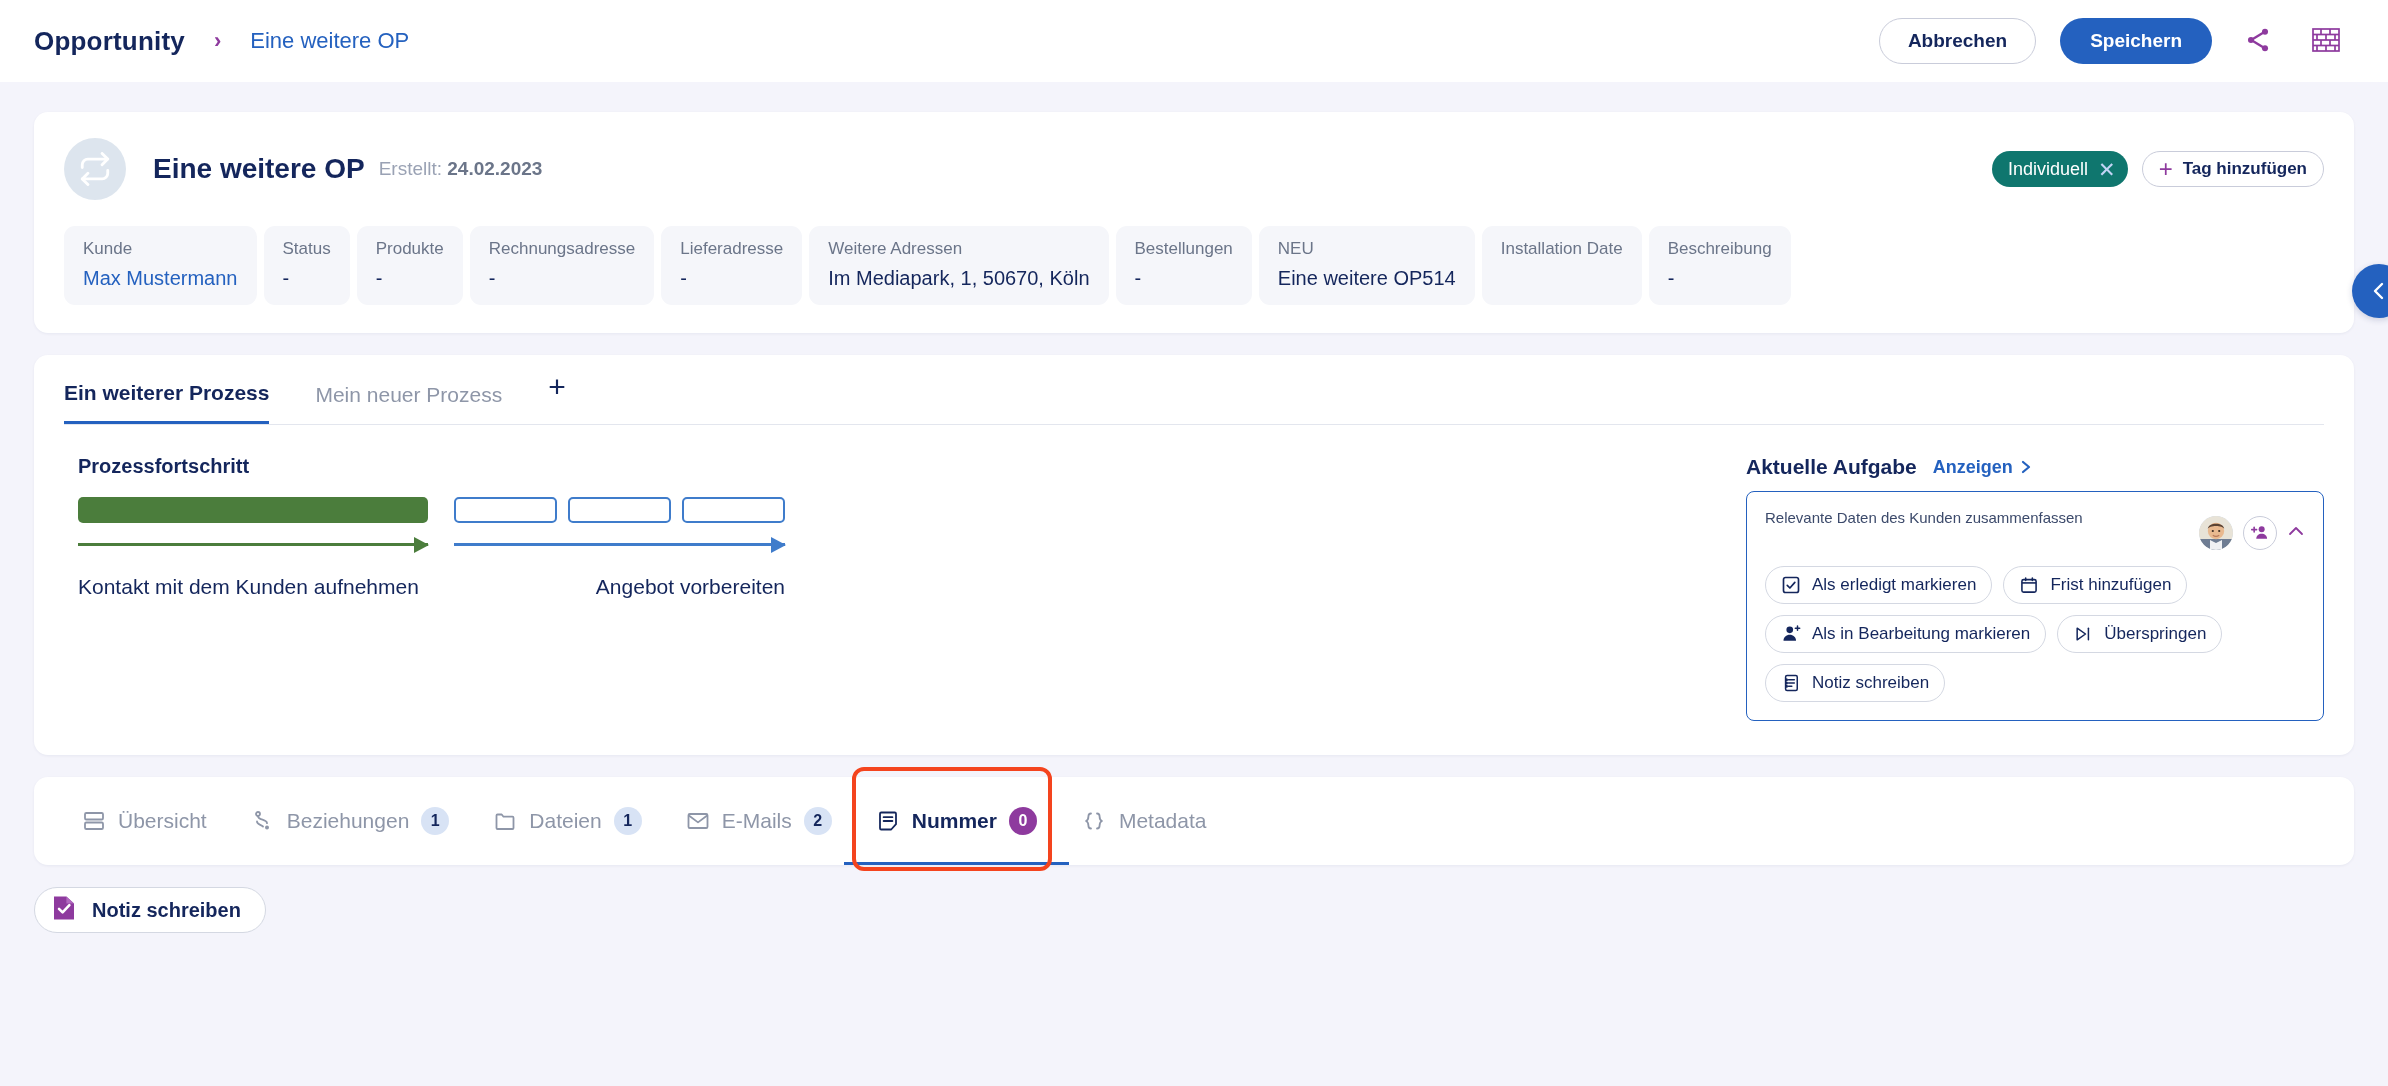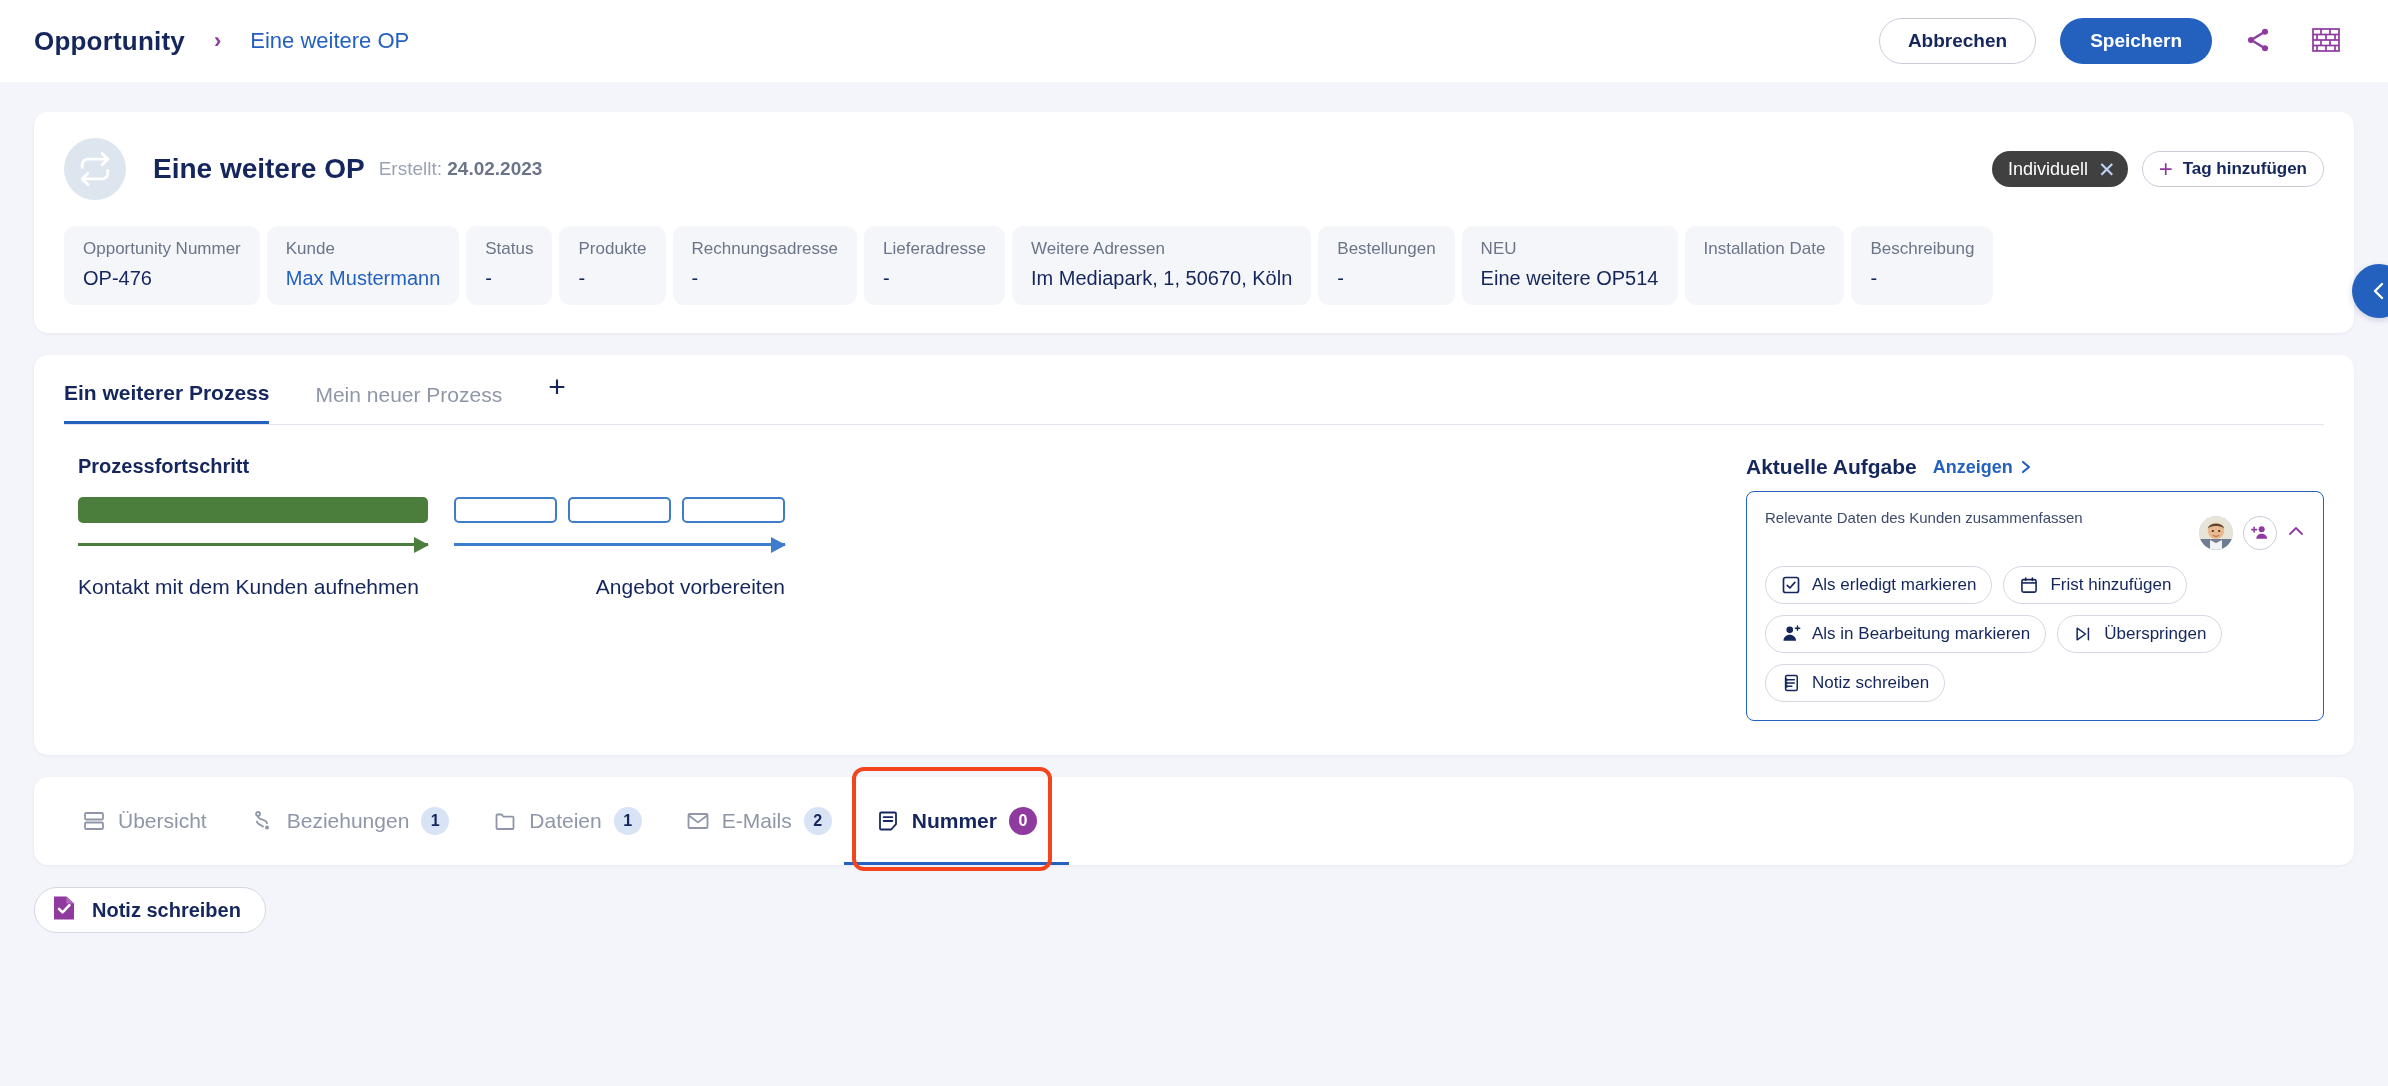--- a/index.html
+++ b/index.html
@@ -61,21 +61,21 @@
     background: #dde5ee; display: flex; align-items: center; justify-content: center;
     flex: 0 0 auto;
   }
   .hdr-title { font-size: 28px; font-weight: bold; margin-left: 27px; color: #14265c; }
   .hdr-created { font-size: 19px; color: #9aa2b4; margin-left: 14px; }
   .hdr-created b { color: #6b7589; font-weight: bold; }
 
   .hdr-tags { margin-left: auto; display: flex; align-items: center; gap: 14px; }
   .tag-chip {
     height: 36px; padding: 0 12px 0 16px; border-radius: 18px;
-    background: #404040; color: #fff; font-size: 18px;
+    background: #0f766e; color: #fff; font-size: 18px;
     display: flex; align-items: center; gap: 10px; cursor: pointer;
   }
   .tag-x { font-size: 21px; color: #c2d4f5; line-height: 1; }
   .tag-add {
     height: 36px; padding: 0 16px; border-radius: 18px;
     border: 1px solid #c9ccda; background: #fff;
     font-size: 17px; font-weight: bold; color: #14265c;
     display: flex; align-items: center; gap: 10px; cursor: pointer;
     font-family: "Liberation Sans", sans-serif;
   }
@@ -265,24 +265,20 @@
           <span class="tag-x">✕</span>
         </div>
         <button class="tag-add">
           <span class="tag-plus">+</span>
           <span>Tag hinzufügen</span>
         </button>
       </div>
     </div>
 
     <div class="fields">
-      <div class="field">
-        <span class="field-label">Opportunity Nummer</span>
-        <span class="field-value">OP-476</span>
-      </div>
       <div class="field">
         <span class="field-label">Kunde</span>
         <span class="field-value link">Max Mustermann</span>
       </div>
       <div class="field">
         <span class="field-label">Status</span>
         <span class="field-value">-</span>
       </div>
       <div class="field">
         <span class="field-label">Produkte</span>
@@ -499,20 +495,27 @@
     <div class="btab active" id="notizen-tab">
       <svg width="24" height="24" viewBox="0 0 24 24" fill="none" stroke="#14265c" stroke-width="1.8" stroke-linejoin="round">
         <path d="M4 4.8a1.3 1.3 0 0 1 1.3-1.3h13.4A1.3 1.3 0 0 1 20 4.8v10.4L15.2 20.5H5.3A1.3 1.3 0 0 1 4 19.2z"></path>
         <line x1="7.6" y1="8.2" x2="16.4" y2="8.2" stroke-linecap="round"></line>
         <line x1="7.6" y1="12" x2="16.4" y2="12" stroke-linecap="round"></line>
       </svg>
       <span>Nummer</span>
       <span class="badge purple">0</span>
     </div>
 
+    <div class="btab">
+      <svg width="26" height="24" viewBox="0 0 26 24" fill="none" stroke="#8e96a8" stroke-width="1.8" stroke-linecap="round" stroke-linejoin="round">
+        <path d="M10 4.5c-2.2 0-2.6 1-2.6 3s-.3 3.7-2.4 4.5c2.1.8 2.4 2.5 2.4 4.5s.4 3 2.6 3"></path>
+        <path d="M16 4.5c2.2 0 2.6 1 2.6 3s.3 3.7 2.4 4.5c-2.1.8-2.4 2.5-2.4 4.5s-.4 3-2.6 3"></path>
+      </svg>
+      <span>Metadata</span>
+    </div>
 
     <div class="tab-highlight" style="left: 817.719px; top: -10px; width: 199.828px; height: 104px;"></div>
   </div>
 
   
   <button class="note-btn">
     <span>
       <svg width="26" height="28" viewBox="0 0 26 28">
         <path d="M3 2.6h12.4L23 9.6V25.4H3z" fill="#8e3a9e"></path>
         <path d="M15.4 2.6 23 9.6h-7.6z" fill="#b169bf"></path>

